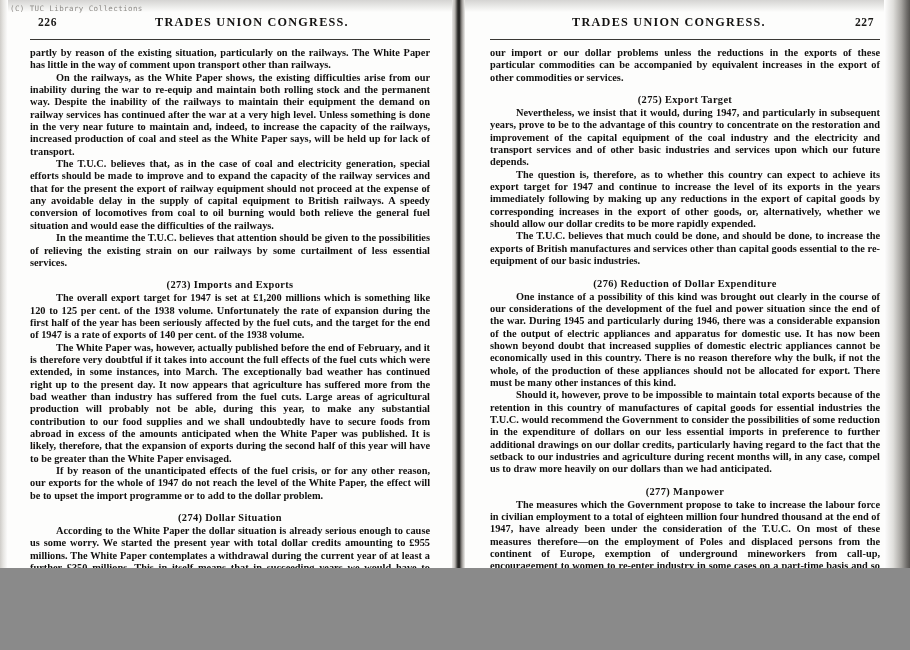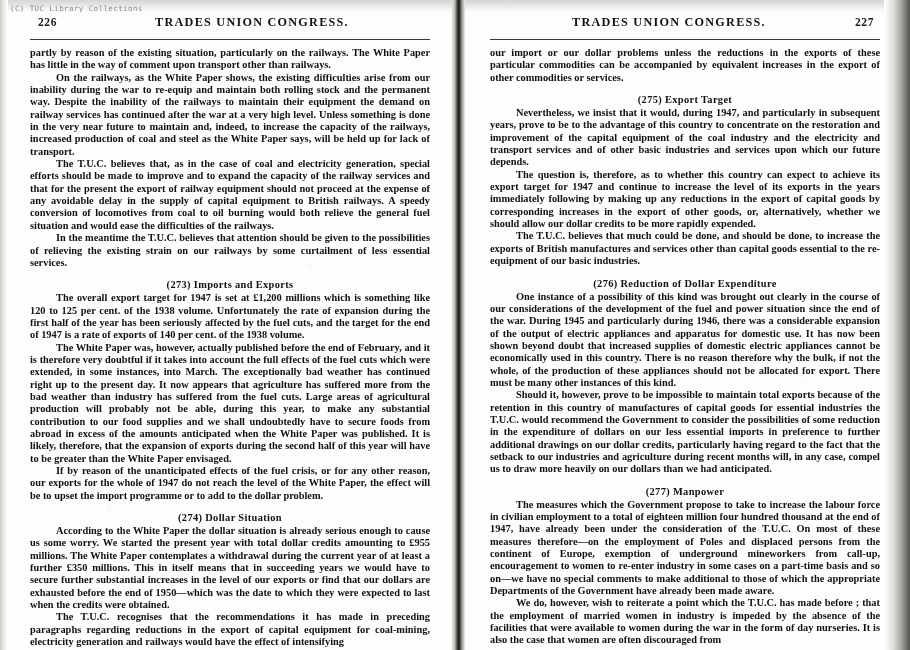--- a/index.html
+++ b/index.html
@@ -4,21 +4,21 @@
 <title>Trades Union Congress — pp. 226-227</title>
 <style>
   html, body {
     margin: 0;
     padding: 0;
     background: #8a8a8a;
   }
   #scan {
     position: relative;
     width: 910px;
-    height: 650px;
+    height: 568px;
     overflow: hidden;
     background: #ffffff;
     font-family: "Liberation Serif", "DejaVu Serif", serif;
     -webkit-font-smoothing: antialiased;
   }
 
   
   .page {
     position: absolute;
     top: 0;

